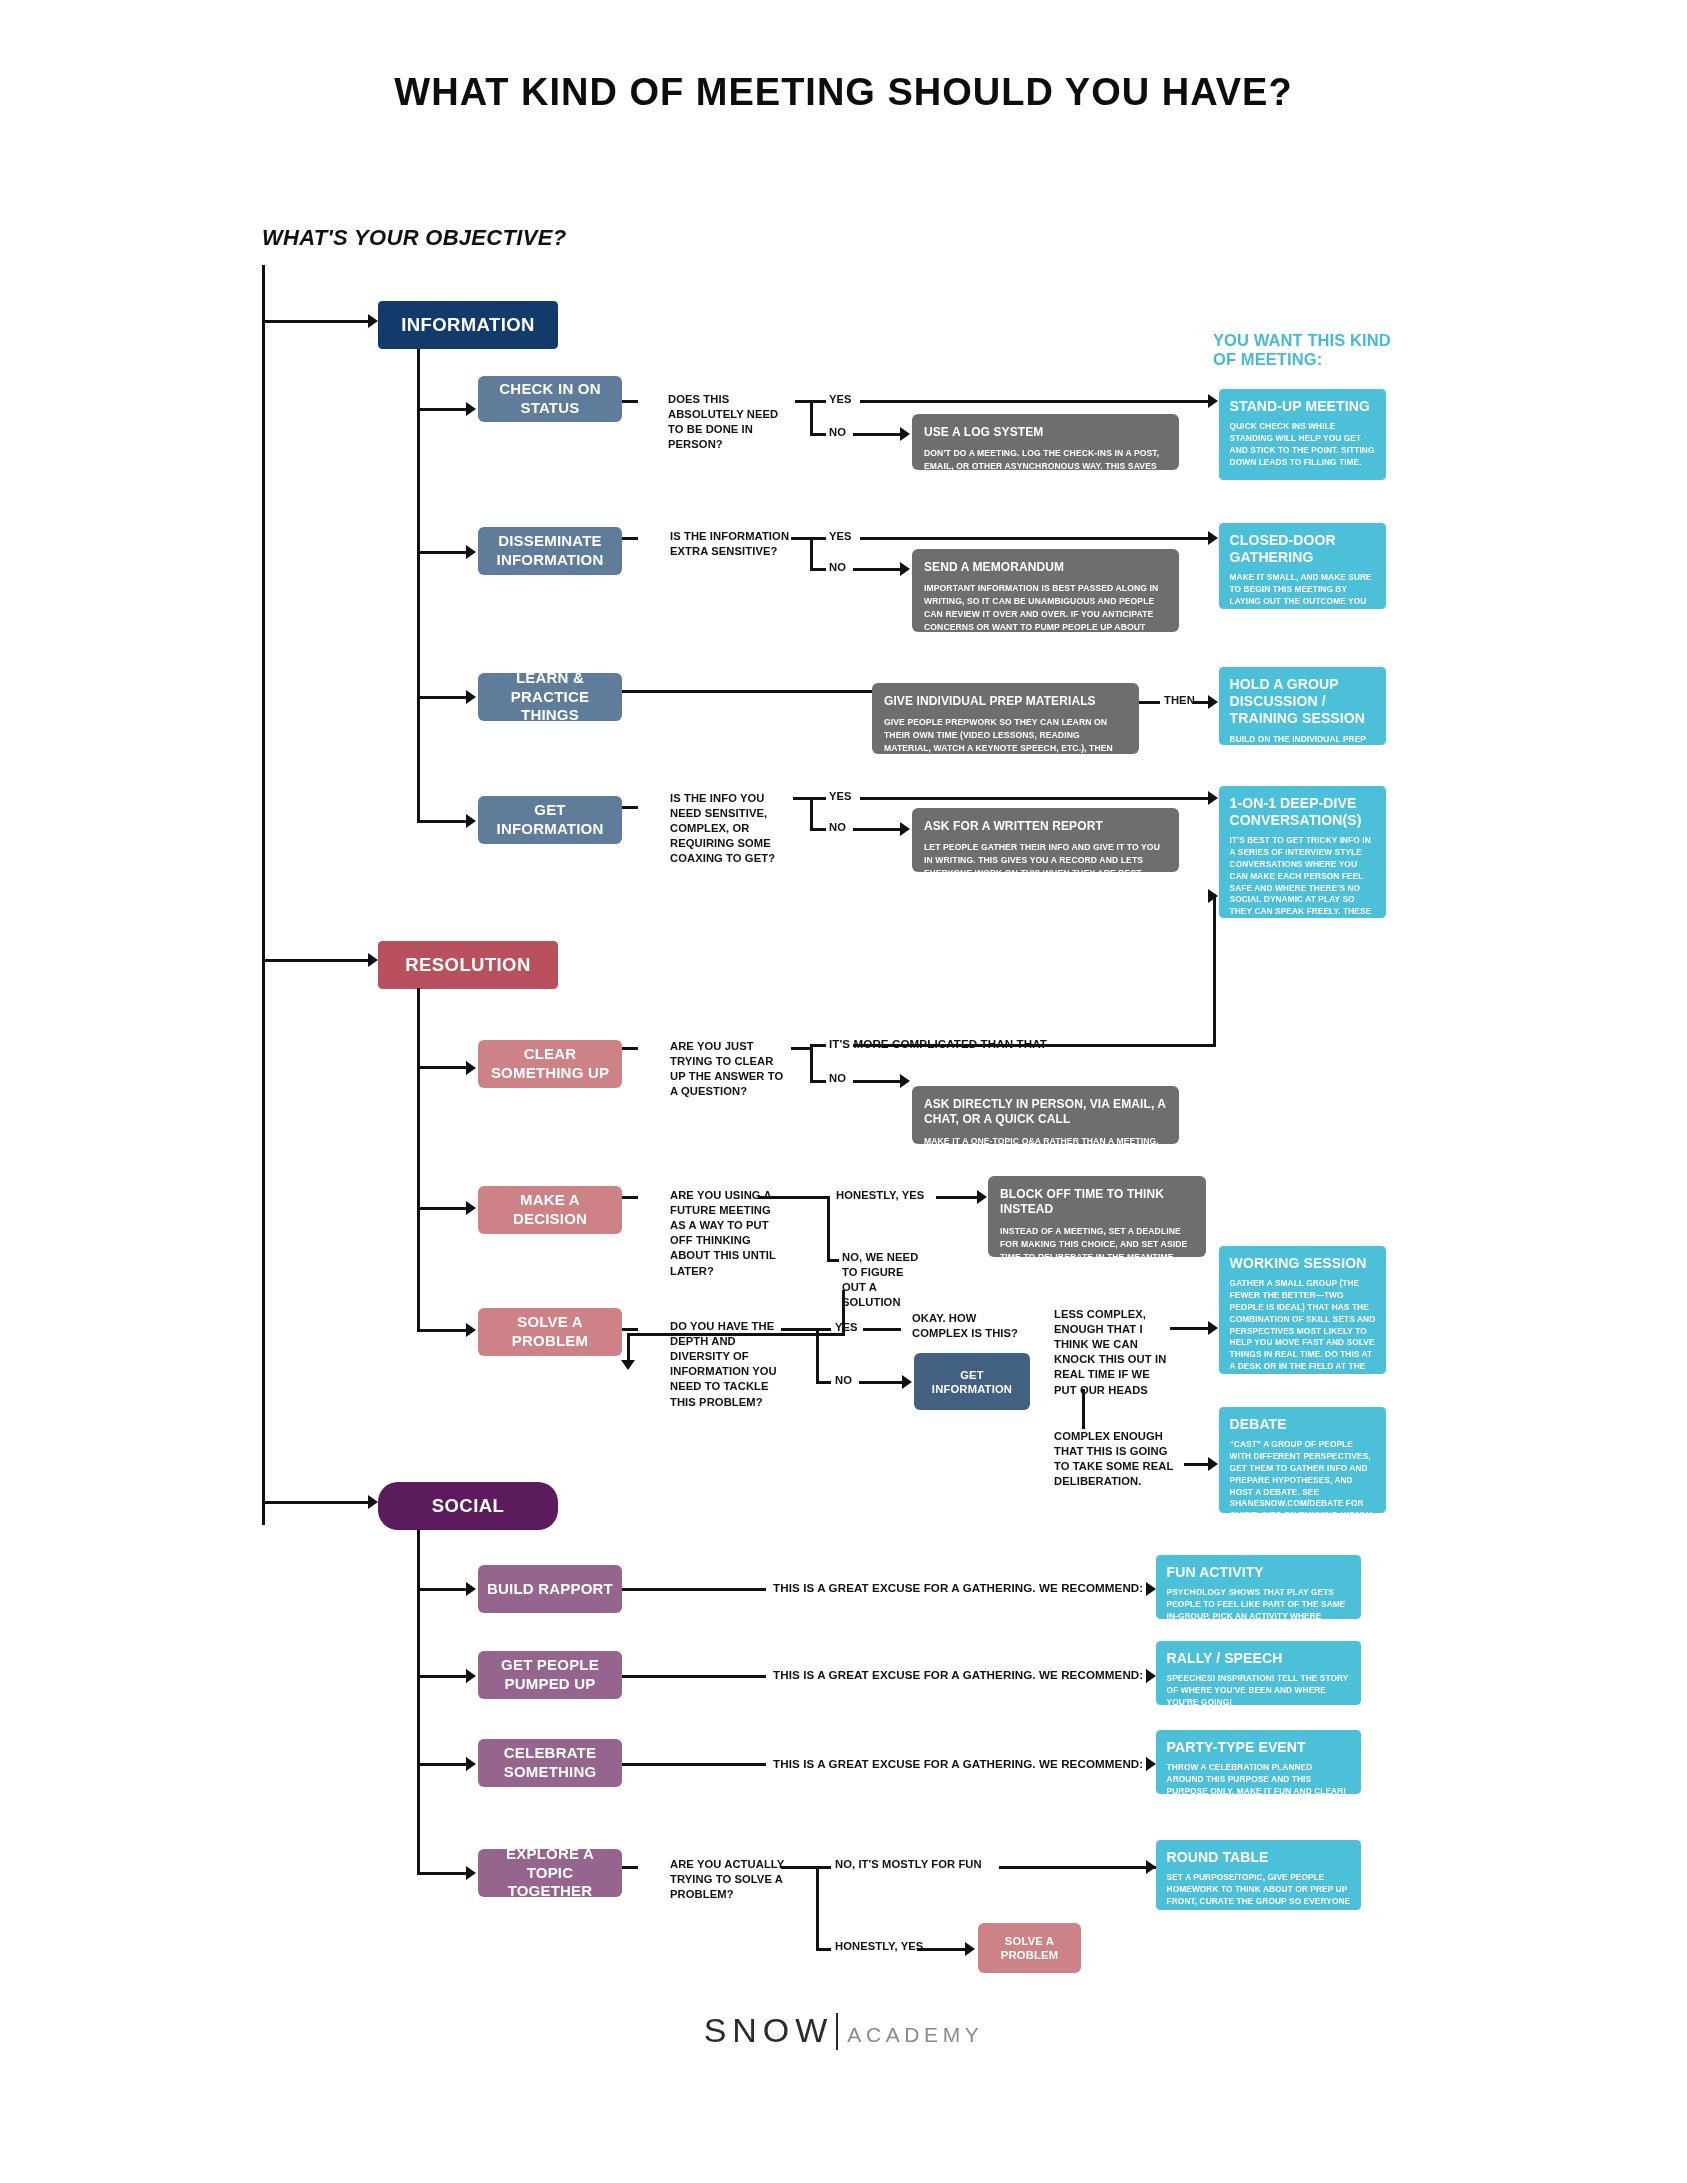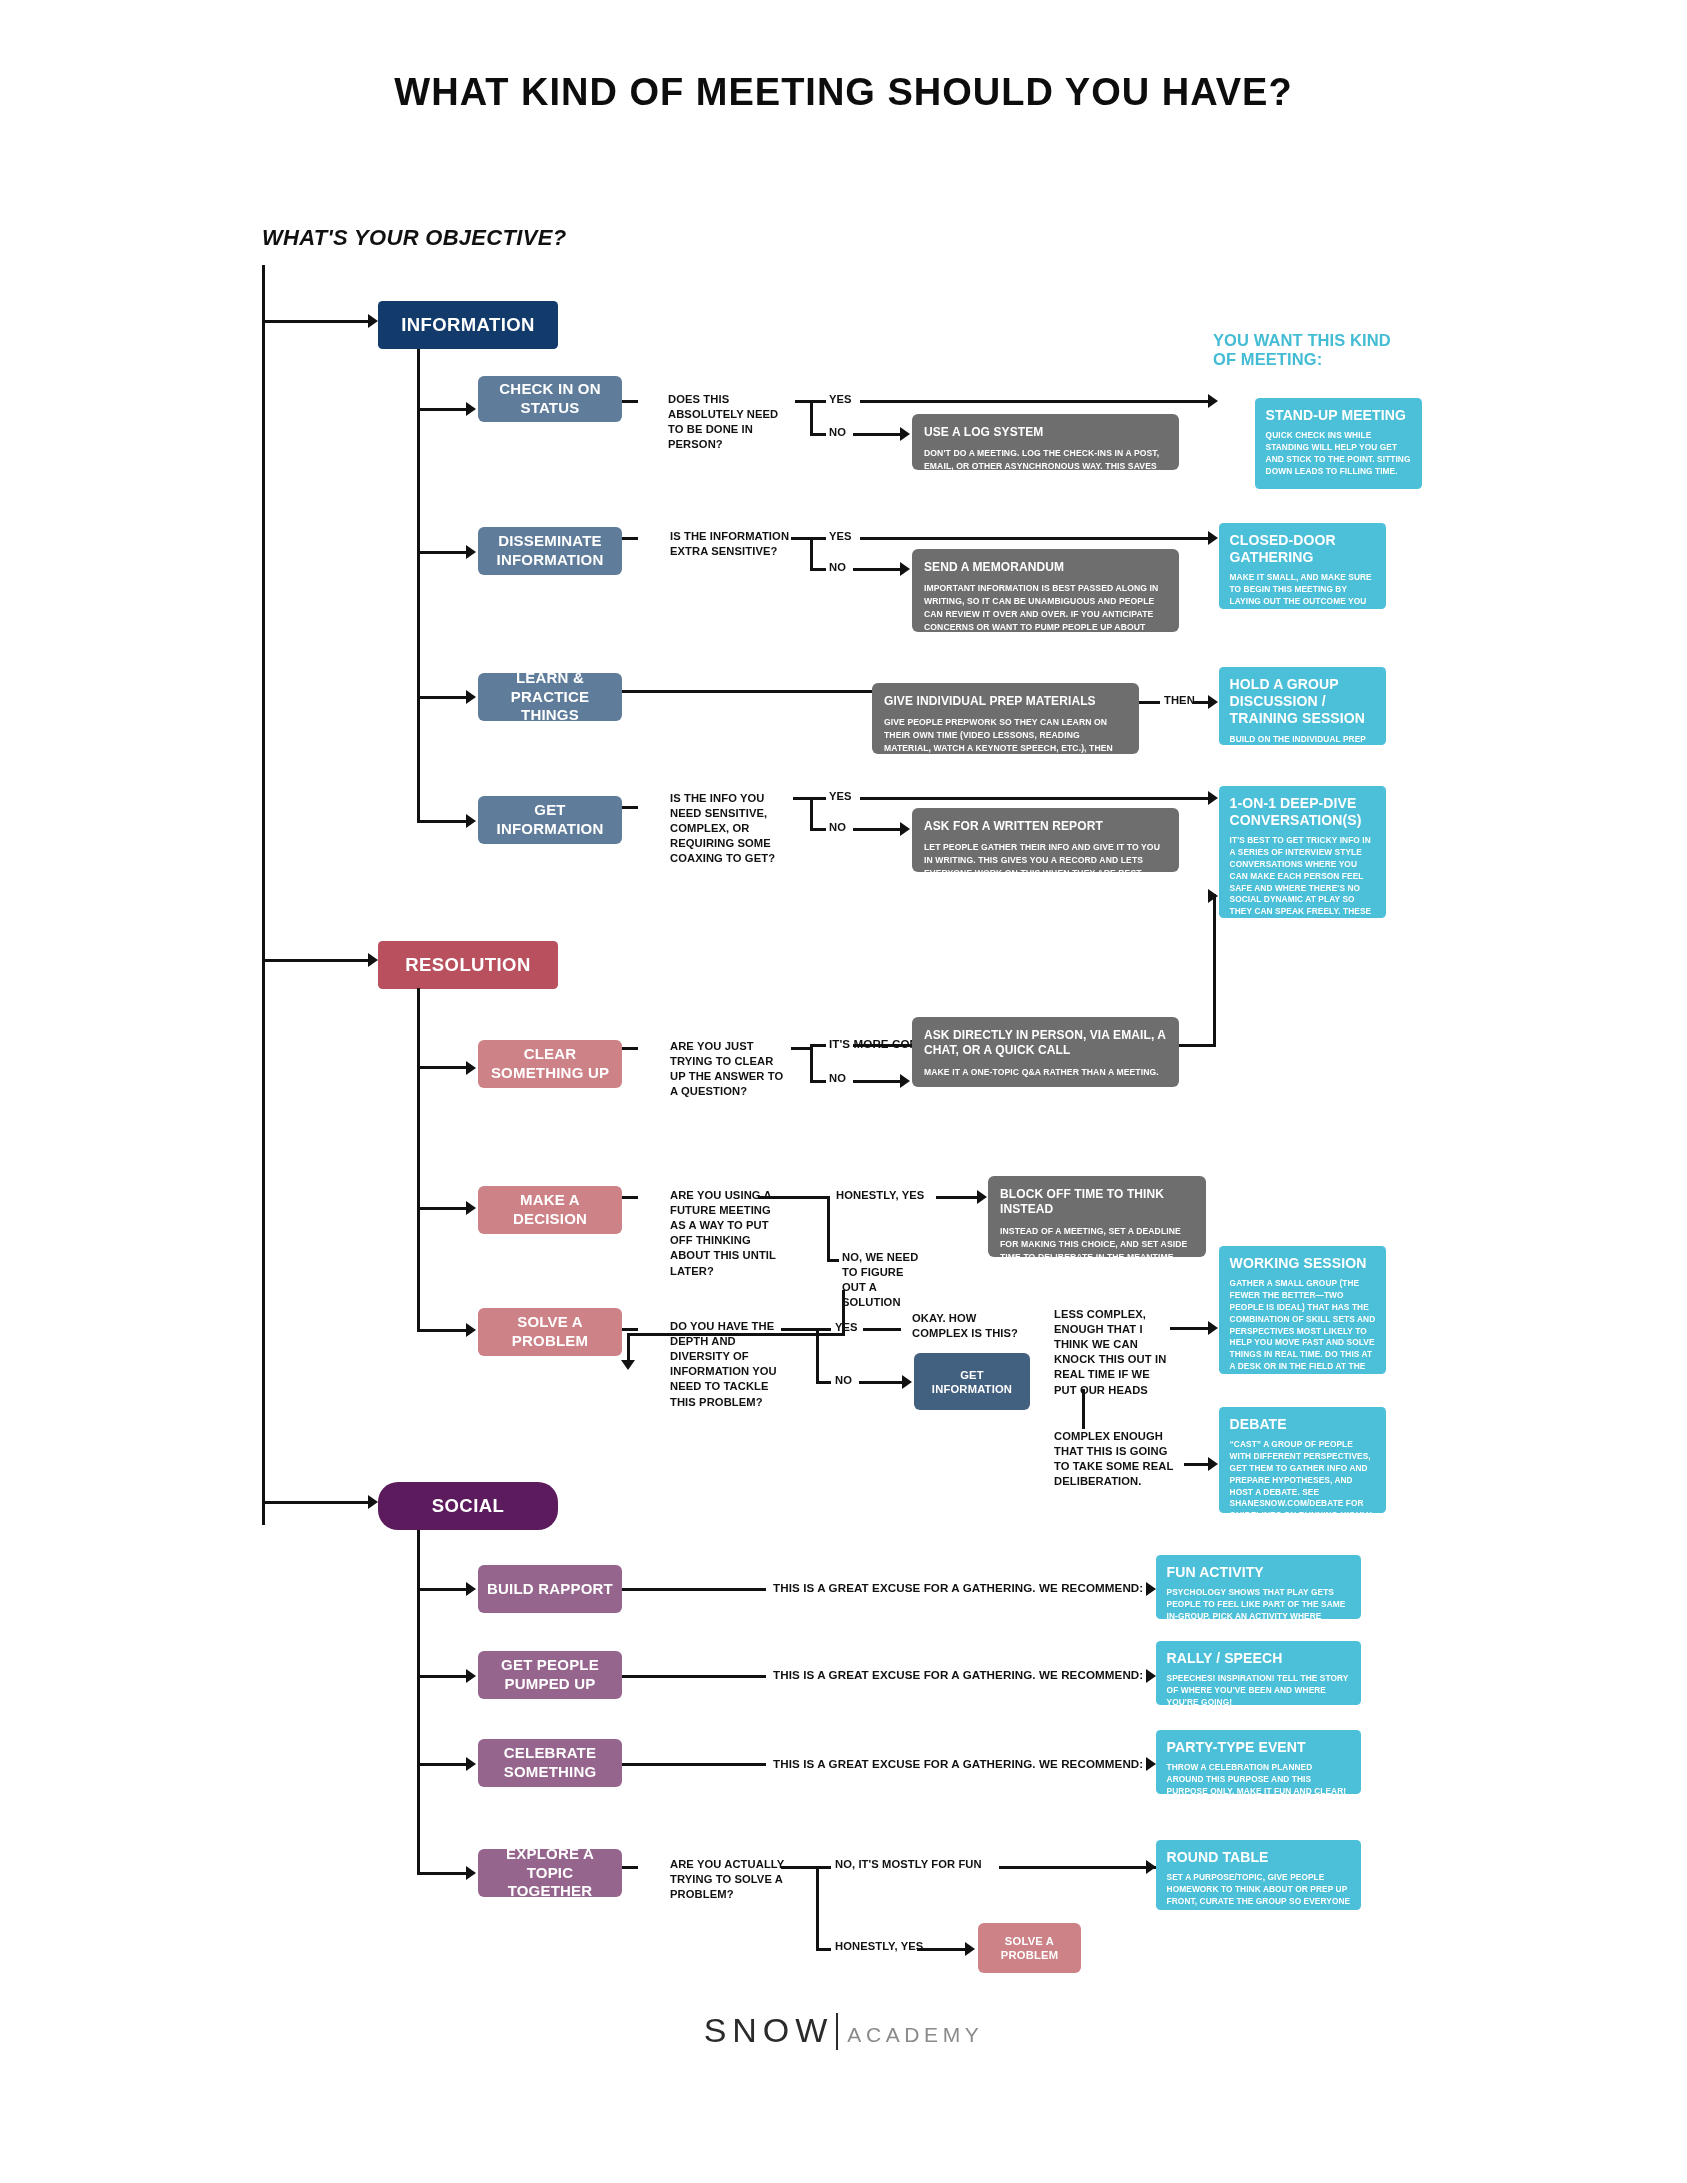--- a/index.html
+++ b/index.html
@@ -118,21 +118,21 @@
   <div class="ln lnh" style="left:860px;top:400px;width:355px;"></div>
   <div class="arrow" style="left:1208px;top:394px;"></div>
   <div class="ln lnh" style="left:810px;top:433px;width:16px;"></div>
   <div class="branchlbl" style="left:829px;top:426px;">NO</div>
   <div class="ln lnh" style="left:853px;top:433px;width:52px;"></div>
   <div class="arrow" style="left:900px;top:427px;"></div>
   <div class="gray" style="left:912px;top:414px;width:267px;height:56px;">
     <div class="h">USE A LOG SYSTEM</div>
     <div class="b">DON'T DO A MEETING. LOG THE CHECK-INS IN A POST, EMAIL, OR OTHER ASYNCHRONOUS WAY. THIS SAVES TIME, ALLOWS FLEXIBILITY, AND GIVES YOU A HISTORICAL ARCHIVE.</div>
   </div>
-  <div class="teal" style="left:1219px;top:398px;width:167px;height:91px;margin-left:36px;">
+  <div class="teal" style="left:1219px;top:389px;width:167px;height:91px;">
     <div class="h">STAND-UP MEETING</div>
     <div class="b">QUICK CHECK INS WHILE STANDING WILL HELP YOU GET AND STICK TO THE POINT. SITTING DOWN LEADS TO FILLING TIME.</div>
   </div>
 
   <div class="ln lnh" style="left:417px;top:551px;width:53px;"></div>
   <div class="arrow" style="left:466px;top:545px;"></div>
   <div class="opt info" style="left:478px;top:527px;width:144px;height:48px;">
     <span>DISSEMINATE INFORMATION</span>
   </div>
   <div class="ln lnh" style="left:622px;top:537px;width:16px;"></div>
@@ -218,21 +218,21 @@
   <div class="ln lnh" style="left:622px;top:1047px;width:16px;"></div>
   <div class="qtext" style="left:670px;top:1039px;width:122px;">ARE YOU JUST TRYING TO CLEAR UP THE ANSWER TO A QUESTION?</div>
   <div class="ln lnh" style="left:791px;top:1047px;width:18.5px;"></div>
   <div class="ln lnv" style="left:810px;top:1044px;height:36px;"></div>
   <div class="ln lnh" style="left:810px;top:1044px;width:16px;"></div>
   <div class="longlbl" style="left:829px;top:1037px;">IT'S MORE COMPLICATED THAN THAT</div>
   <div class="ln lnh" style="left:810px;top:1080px;width:16px;"></div>
   <div class="branchlbl" style="left:829px;top:1072px;">NO</div>
   <div class="ln lnh" style="left:853px;top:1080px;width:52px;"></div>
   <div class="arrow" style="left:900px;top:1074px;"></div>
-  <div class="gray" style="left:912px;top:1017px;width:267px;height:70px;">
+  <div class="gray" style="left:912px;top:1086px;width:267px;height:58px;">
     <div class="h">ASK DIRECTLY IN PERSON, VIA EMAIL, A CHAT, OR A QUICK CALL</div>
     <div class="b">MAKE IT A ONE-TOPIC Q&amp;A RATHER THAN A MEETING.</div>
   </div>
 
   <div class="ln lnh" style="left:417px;top:1207px;width:53px;"></div>
   <div class="arrow" style="left:466px;top:1201px;"></div>
   <div class="opt res" style="left:478px;top:1186px;width:144px;height:48px;">
     <span>MAKE A DECISION</span>
   </div>
   <div class="ln lnh" style="left:622px;top:1196px;width:16px;"></div>

